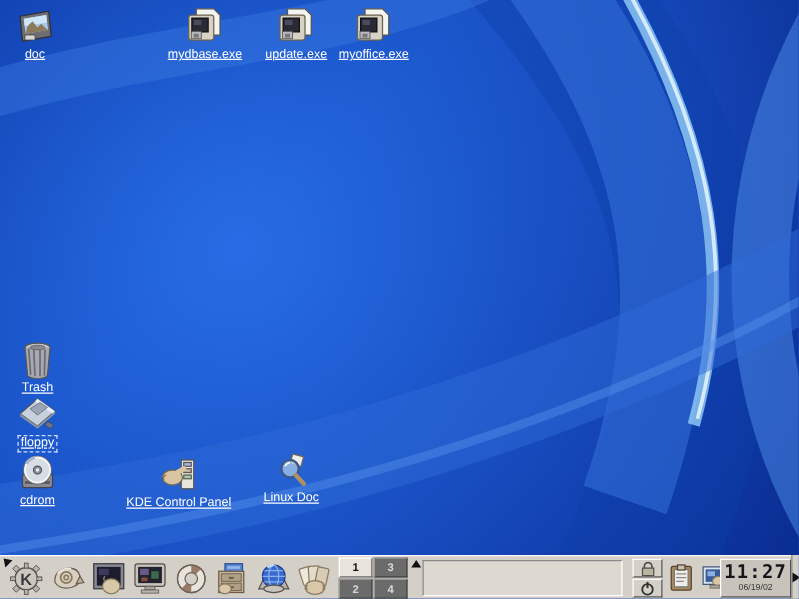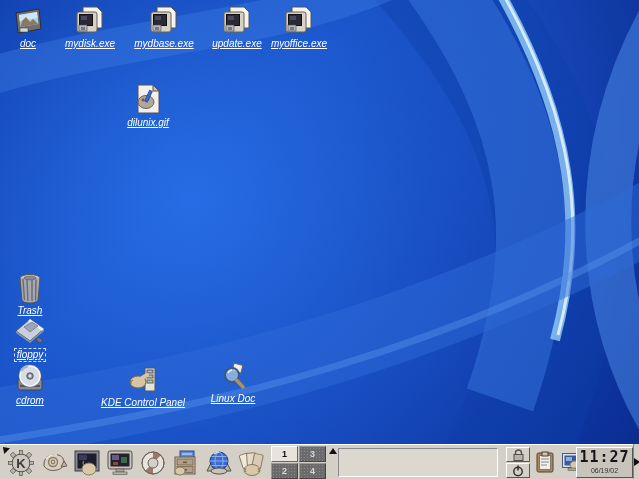--- a/index.html
+++ b/index.html
@@ -13,21 +13,21 @@
     position:absolute;left:0;top:0;width:639px;height:444px;
     background:
       radial-gradient(circle at 30% 45%, rgba(40,110,230,.9) 0%, rgba(26,82,198,.6) 45%, rgba(16,58,168,.55) 75%, rgba(9,42,140,.75) 100%),
       linear-gradient(135deg,#0d3aa6 0%,#1e5ed6 35%,#1a52c6 60%,#0c34a0 100%);
     overflow:hidden;
   }
   .arcs{position:absolute;left:0;top:0;}
   
   .dicon{
     position:absolute;display:flex;flex-direction:column;align-items:center;
-    gap:1px;text-align:center;font-style:italic;
+    gap:1px;text-align:center;
   }
   .ipic{width:32px;height:32px;display:flex;align-items:center;justify-content:center;cursor:pointer;}
   .ilabel{
     color:#fff;font-size:10px;line-height:12px;text-decoration:underline;
     cursor:pointer;padding:0 2px;white-space:nowrap;
   }
   .ilabel.selected{outline:1px dashed #cfe0ff;}
   
   .panel{
     position:absolute;left:0;top:444px;width:639px;height:35px;
@@ -110,90 +110,64 @@
         <polygon points="3,6 26,2 28,22 5,26" fill="#6e6e72" stroke="#2e2e32"></polygon>
         <polygon points="6,8 24,5 25.5,17 7.5,20" fill="#a8c8e8"></polygon>
         <polygon points="6,8 24,5 24.7,11 6.7,14" fill="#cfe6f8"></polygon>
         <polygon points="9,14 13,10 17,15 20,12 24,16 25.5,17 7.5,20" fill="#8a7a5a"></polygon>
         <rect x="7" y="21" width="8" height="4" fill="#d8d8d8" stroke="#444" stroke-width="0.6"></rect>
       </svg>
     </div>
     <div class="ilabel">doc</div>
   </div>
 
-  <div class="dicon" style="left:60px;top:5px;width:60px">
+
+  <div class="dicon" style="left:132px;top:5px;width:64px">
     <div class="ipic">
       <svg width="30" height="30" viewBox="0 0 30 30">
         <path d="M8,1 h14 l5,5 v16 h-19 z" fill="#f4f4f0" stroke="#555"></path>
         <rect x="2" y="6" width="20" height="20" rx="2" fill="#d8d2c4" stroke="#6b6150"></rect>
         <rect x="4.5" y="8.5" width="13" height="11" fill="#2a2a36" stroke="#111"></rect>
         <rect x="6" y="10" width="6" height="4" fill="#4a4a5e"></rect>
         <rect x="4" y="19" width="8" height="6" fill="#b8b8c0" stroke="#444" stroke-width="0.6"></rect>
         <rect x="6" y="21" width="4" height="3" fill="#777"></rect>
       </svg>
     </div>
-    <div class="ilabel">mydisk.exe</div>
-  </div>
-
-  <div class="dicon" style="left:132px;top:5px;width:64px">
+    <div class="ilabel">mydbase.exe</div>
+  </div>
+
+  <div class="dicon" style="left:207px;top:5px;width:60px">
     <div class="ipic">
       <svg width="30" height="30" viewBox="0 0 30 30">
         <path d="M8,1 h14 l5,5 v16 h-19 z" fill="#f4f4f0" stroke="#555"></path>
         <rect x="2" y="6" width="20" height="20" rx="2" fill="#d8d2c4" stroke="#6b6150"></rect>
         <rect x="4.5" y="8.5" width="13" height="11" fill="#2a2a36" stroke="#111"></rect>
         <rect x="6" y="10" width="6" height="4" fill="#4a4a5e"></rect>
         <rect x="4" y="19" width="8" height="6" fill="#b8b8c0" stroke="#444" stroke-width="0.6"></rect>
         <rect x="6" y="21" width="4" height="3" fill="#777"></rect>
       </svg>
     </div>
-    <div class="ilabel">mydbase.exe</div>
-  </div>
-
-  <div class="dicon" style="left:207px;top:5px;width:60px">
+    <div class="ilabel">update.exe</div>
+  </div>
+
+  <div class="dicon" style="left:266px;top:5px;width:66px">
     <div class="ipic">
       <svg width="30" height="30" viewBox="0 0 30 30">
         <path d="M8,1 h14 l5,5 v16 h-19 z" fill="#f4f4f0" stroke="#555"></path>
         <rect x="2" y="6" width="20" height="20" rx="2" fill="#d8d2c4" stroke="#6b6150"></rect>
         <rect x="4.5" y="8.5" width="13" height="11" fill="#2a2a36" stroke="#111"></rect>
         <rect x="6" y="10" width="6" height="4" fill="#4a4a5e"></rect>
         <rect x="4" y="19" width="8" height="6" fill="#b8b8c0" stroke="#444" stroke-width="0.6"></rect>
         <rect x="6" y="21" width="4" height="3" fill="#777"></rect>
       </svg>
     </div>
-    <div class="ilabel">update.exe</div>
-  </div>
-
-  <div class="dicon" style="left:266px;top:5px;width:66px">
-    <div class="ipic">
-      <svg width="30" height="30" viewBox="0 0 30 30">
-        <path d="M8,1 h14 l5,5 v16 h-19 z" fill="#f4f4f0" stroke="#555"></path>
-        <rect x="2" y="6" width="20" height="20" rx="2" fill="#d8d2c4" stroke="#6b6150"></rect>
-        <rect x="4.5" y="8.5" width="13" height="11" fill="#2a2a36" stroke="#111"></rect>
-        <rect x="6" y="10" width="6" height="4" fill="#4a4a5e"></rect>
-        <rect x="4" y="19" width="8" height="6" fill="#b8b8c0" stroke="#444" stroke-width="0.6"></rect>
-        <rect x="6" y="21" width="4" height="3" fill="#777"></rect>
-      </svg>
-    </div>
     <div class="ilabel">myoffice.exe</div>
   </div>
 
 
-  <div class="dicon" style="left:117px;top:84px;width:62px">
-    <div class="ipic">
-      <svg width="28" height="32" viewBox="0 0 28 32">
-        <path d="M4,1 h15 l6,6 v22 h-21 z" fill="#f2f0ec" stroke="#555"></path>
-        <path d="M19,1 l6,6 h-6 z" fill="#c8c4bc" stroke="#555"></path>
-        <ellipse cx="12" cy="18" rx="8" ry="6.5" fill="#b0a89c" stroke="#6b6154"></ellipse>
-        <circle cx="9" cy="16" r="1.4" fill="#8a4a3a"></circle>
-        <circle cx="14" cy="15" r="1.4" fill="#3a5a8a"></circle>
-        <rect x="13" y="6" width="3" height="12" fill="#3a6ad0" stroke="#1a3a8a" stroke-width="0.6" transform="rotate(25 14 12)"></rect>
-      </svg>
-    </div>
-    <div class="ilabel">dilunix.gif</div>
-  </div>
 
 
   <div class="dicon" style="left:0px;top:272px;width:60px">
     <div class="ipic">
       <svg width="26" height="30" viewBox="0 0 26 30">
         <ellipse cx="13" cy="5" rx="10" ry="3.5" fill="#c8c8cc" stroke="#555"></ellipse>
         <path d="M3,5 L5,27 a8,3 0 0 0 16,0 L23,5" fill="#a8a8b0" stroke="#555"></path>
         <path d="M6,6 L7.5,27 M10,7 L11,28 M15,7 L15,28 M19,6.5 L18.5,27.5" stroke="#6b6b73" stroke-width="1.4" fill="none"></path>
         <ellipse cx="13" cy="5" rx="6" ry="1.8" fill="#8a8a92" stroke="#555" stroke-width="0.6"></ellipse>
       </svg>

